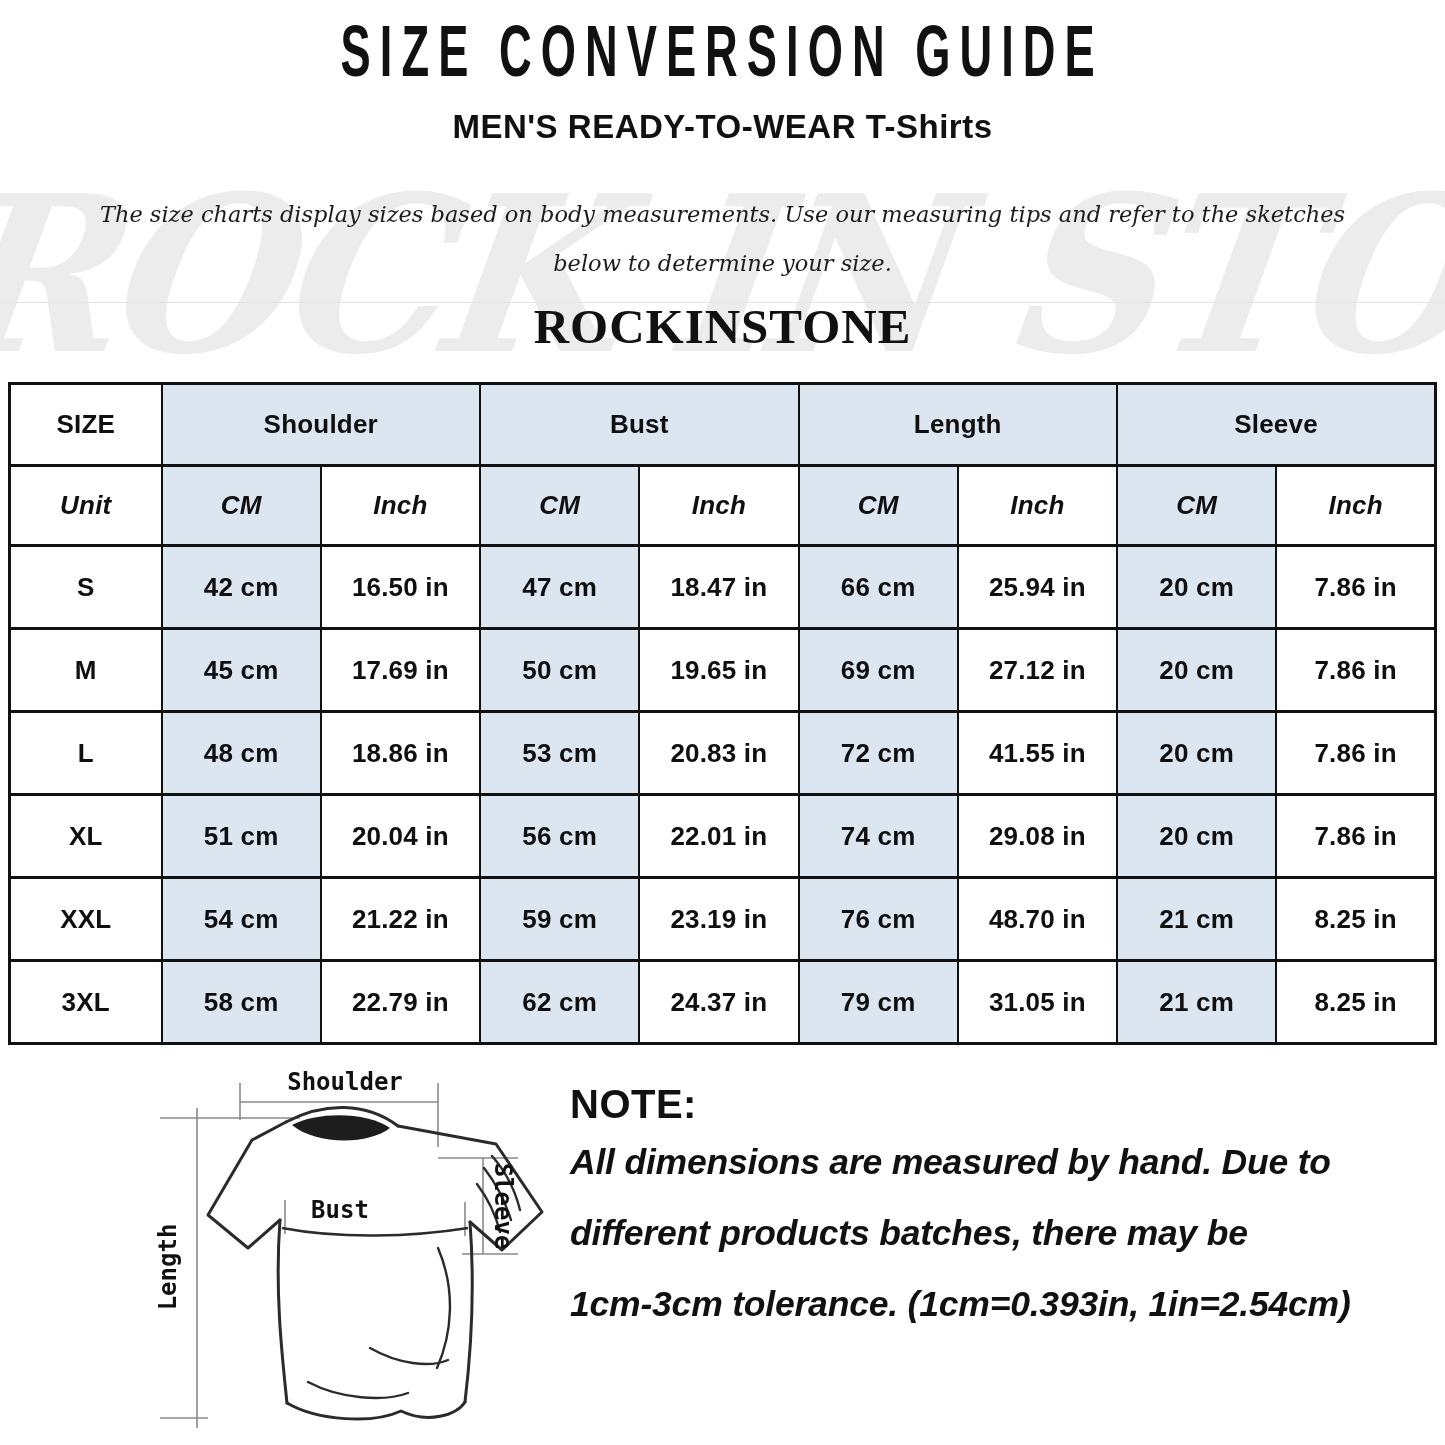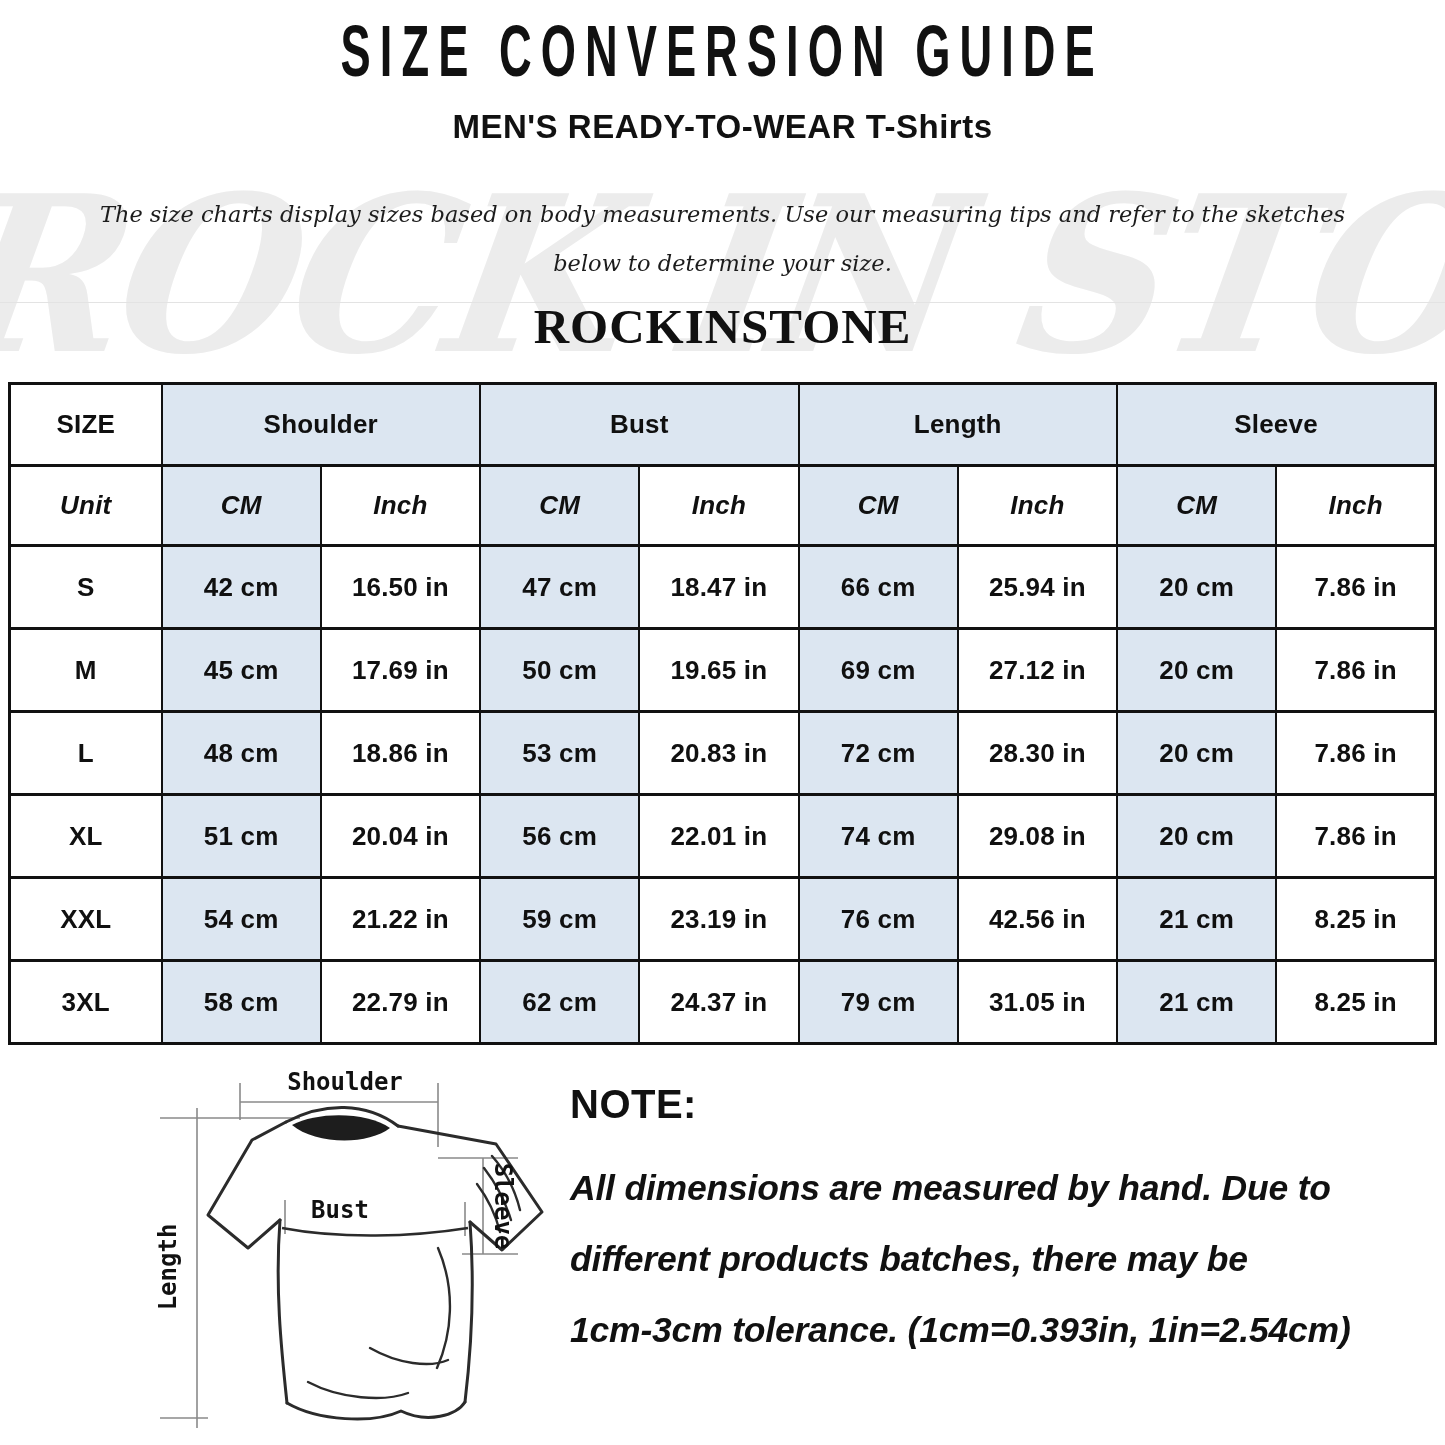--- a/index.html
+++ b/index.html
@@ -51,21 +51,21 @@
   .size-table tr.r-unit  { height:80px;font-style:italic; }
   .size-table tr.r-data  { height:83px; }
   .size-table col.c-size { width:152px; }
   
   .diagram { position:absolute; left:140px; top:1052px; z-index:1; }
   .diagram text {
     font-family:"DejaVu Sans Mono", monospace; font-size:24px; fill:#111; font-weight:bold;
   }
   
   .note { position:absolute; left:570px; top:1082px; width:830px; z-index:1; }
-  .note-heading { font-weight:bold; font-size:40px; letter-spacing:0.5px; margin-bottom:26px; }
+  .note-heading { font-weight:bold; font-size:40px; letter-spacing:0.5px; }
   .note-line { font-weight:bold; font-size:35.5px; line-height:71px; letter-spacing:-0.2px; white-space:nowrap;font-style:italic; }
 </style>
 </head>
 <body>
 
 <div class="page">
 
   <div class="watermark">ROCK IN STONE</div>
   <div class="hairline"></div>
 
@@ -135,21 +135,21 @@
         <td class="blue">20 cm</td>
         <td>7.86 in</td>
       </tr>
       <tr class="r-data">
         <td>L</td>
         <td class="blue">48 cm</td>
         <td>18.86 in</td>
         <td class="blue">53 cm</td>
         <td>20.83 in</td>
         <td class="blue">72 cm</td>
-        <td>28.30 in</td>
+        <td>41.55 in</td>
         <td class="blue">20 cm</td>
         <td>7.86 in</td>
       </tr>
       <tr class="r-data">
         <td>XL</td>
         <td class="blue">51 cm</td>
         <td>20.04 in</td>
         <td class="blue">56 cm</td>
         <td>22.01 in</td>
         <td class="blue">74 cm</td>
@@ -157,21 +157,21 @@
         <td class="blue">20 cm</td>
         <td>7.86 in</td>
       </tr>
       <tr class="r-data">
         <td>XXL</td>
         <td class="blue">54 cm</td>
         <td>21.22 in</td>
         <td class="blue">59 cm</td>
         <td>23.19 in</td>
         <td class="blue">76 cm</td>
-        <td>42.56 in</td>
+        <td>48.70 in</td>
         <td class="blue">21 cm</td>
         <td>8.25 in</td>
       </tr>
       <tr class="r-data">
         <td>3XL</td>
         <td class="blue">58 cm</td>
         <td>22.79 in</td>
         <td class="blue">62 cm</td>
         <td>24.37 in</td>
         <td class="blue">79 cm</td>

